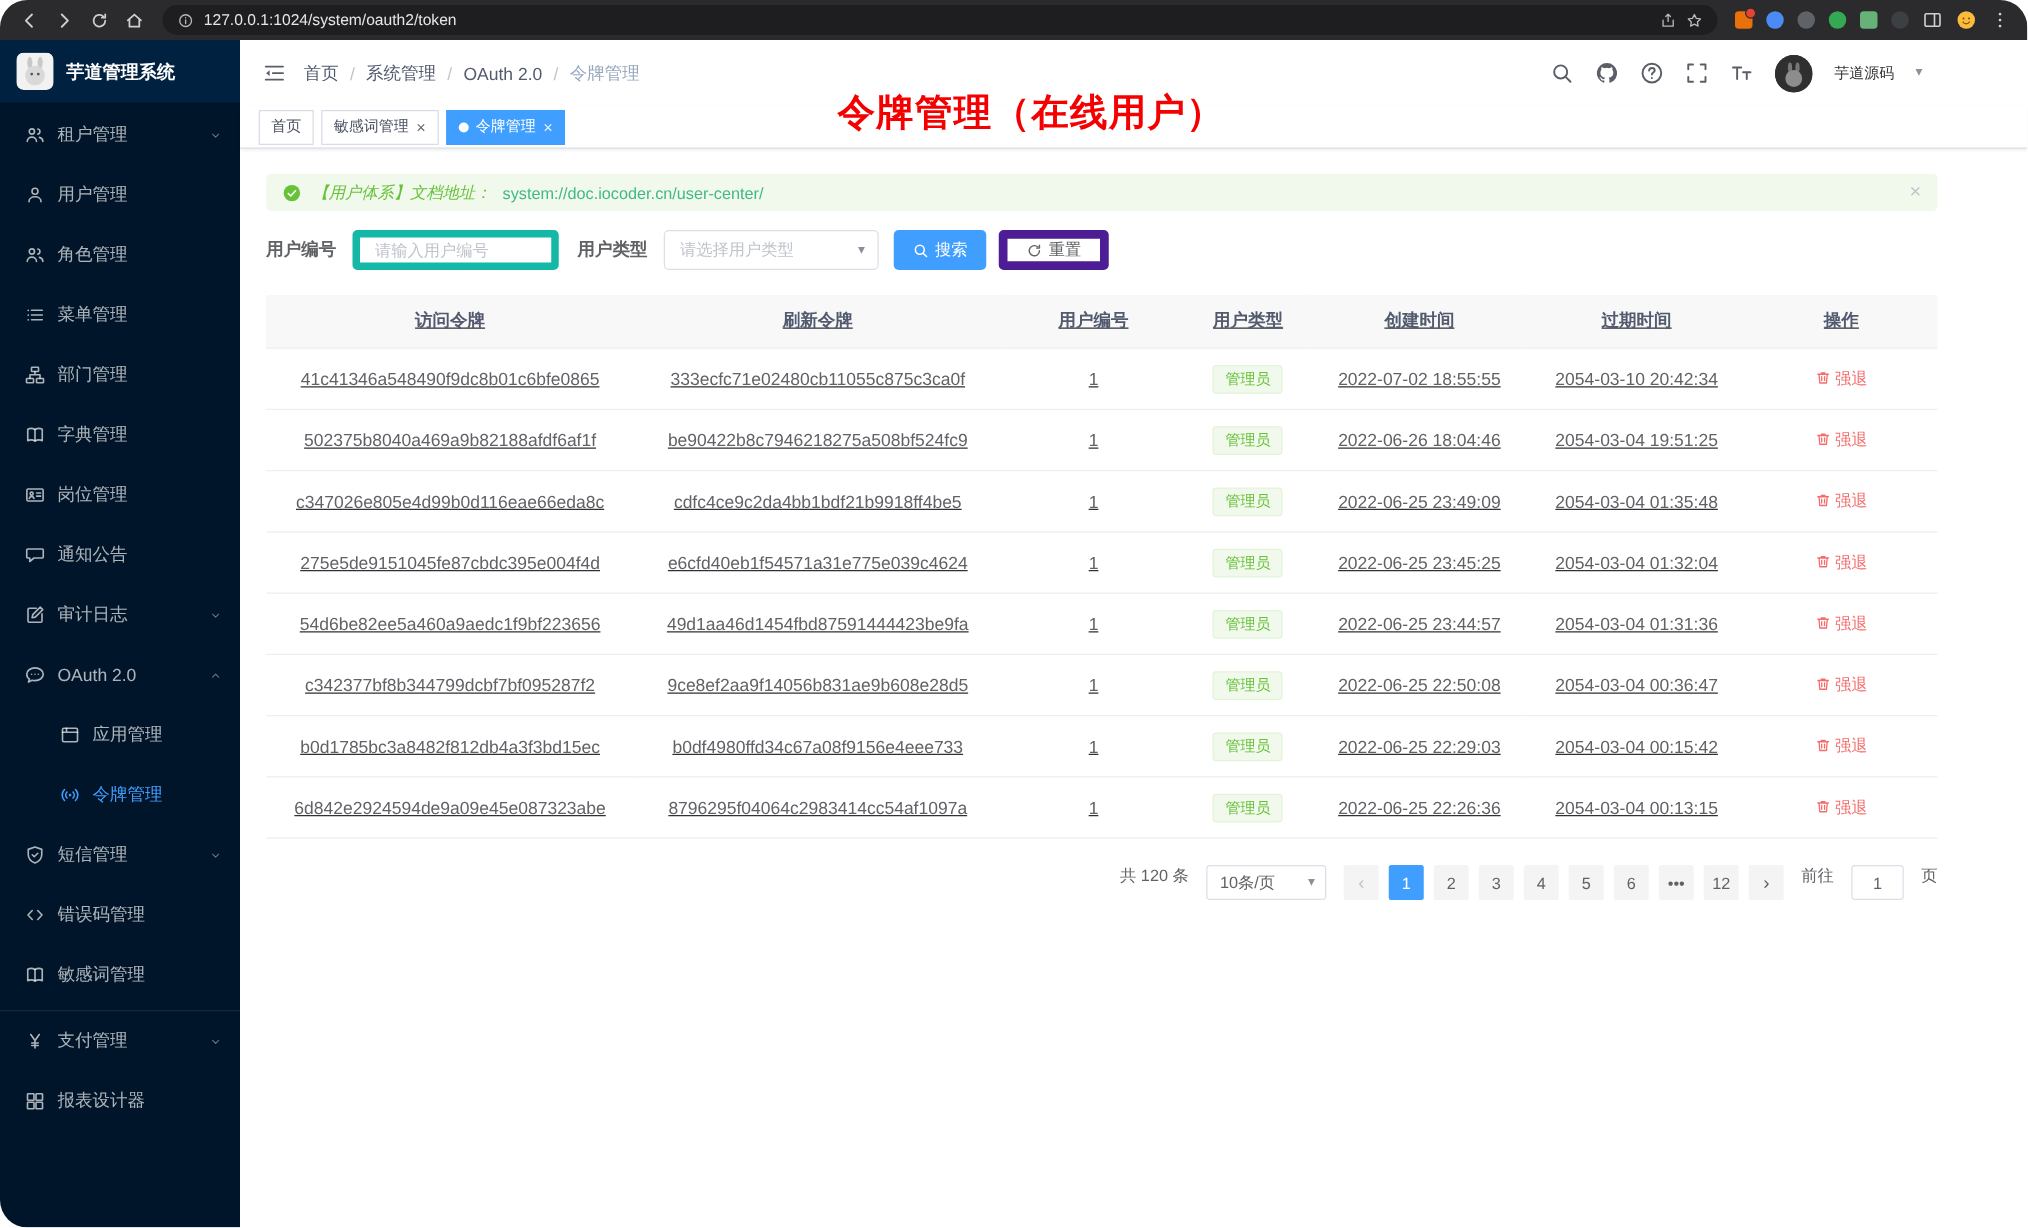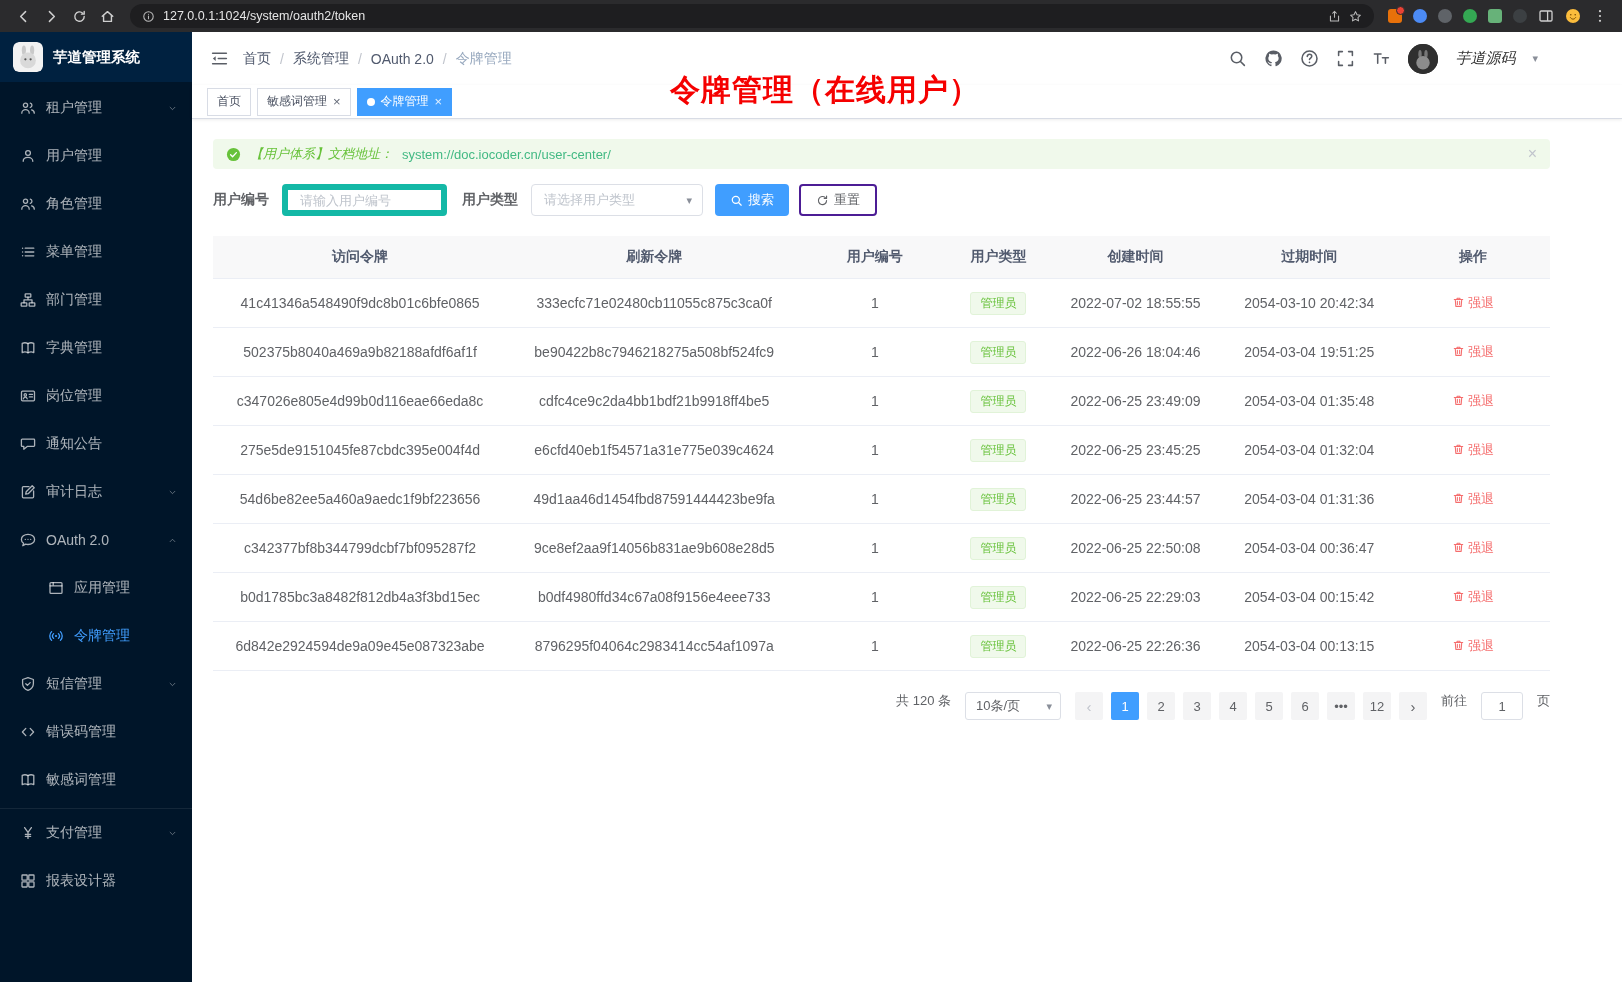--- a/index.html
+++ b/index.html
@@ -1,17 +1,17 @@
 <!DOCTYPE html>
 <html><head>
 <meta charset="utf-8">
 <style>
   html,body{margin:0;padding:0;background:#fff;}
   .page{width:1622px;height:982px;position:relative;overflow:hidden;background:#fff;
-        font-family:"Liberation Sans","DejaVu Sans",sans-serif;font-size:14px;color:#303133;}
+        font-family:"Liberation Sans","DejaVu Sans",sans-serif;font-size:14px;color:#303133;border-radius:22px;}
   [data-interactable="true"]{cursor:pointer;}
 
   
   .browser-bar{height:32px;background:#2b2b2d;display:flex;align-items:center;padding:0 10px;gap:2px;}
   .bnav{width:26px;height:26px;border-radius:50%;display:flex;align-items:center;justify-content:center;color:#cfcfcf;flex-shrink:0;}
   .bnav svg{width:15px;height:15px;}
   .addr{flex:1;height:24px;margin:0 8px;background:#1e1e20;border-radius:12px;display:flex;align-items:center;padding:0 12px;gap:8px;min-width:0;}
   .addr svg{width:13px;height:13px;color:#b9b9b9;flex-shrink:0;}
   .addr .url{color:#e6e6e6;font-size:12.5px;flex:1;white-space:nowrap;overflow:hidden;}
   .bright{display:flex;align-items:center;gap:11px;padding:0 4px;color:#cfcfcf;}
@@ -48,21 +48,21 @@
   .header{height:53px;display:flex;align-items:center;padding:0 84px 0 18px;background:#fff;flex-shrink:0;}
   .hic{width:19px;height:19px;color:#5a5e66;flex-shrink:0;}
   .fold{margin-right:14px;}
   .breadcrumb{display:flex;align-items:center;gap:9px;font-size:14px;}
   .bc-item{color:#515a6e;}
   .bc-item.current{color:#97a8be;}
   .bc-sep{color:#c0c4cc;}
   .header-right{margin-left:auto;display:flex;align-items:center;gap:17px;}
   .avatar{width:30px;height:30px;border-radius:50%;background:#2f2f2f;display:inline-flex;align-items:center;justify-content:center;overflow:hidden;flex-shrink:0;}
   .avatar svg{width:30px;height:30px;}
-  .uname{font-size:15px;color:#333;font-style:italic;}
+  .uname{font-size:12px;color:#333;}
   .caret{color:#8a8f99;font-size:11px;line-height:1;}
 
   
   .tabbar{height:33px;display:flex;align-items:center;padding:0 15px;gap:6px;border-bottom:1px solid #d8dce5;
           box-shadow:0 1px 3px 0 rgba(0,0,0,.08);background:#fff;flex-shrink:0;}
   .tab{height:26px;display:inline-flex;align-items:center;gap:6px;padding:0 9px;border:1px solid #d8dce5;background:#fff;color:#495060;font-size:12px;}
   .tab.active{background:#409eff;border-color:#409eff;color:#fff;}
   .tdot{width:8px;height:8px;border-radius:50%;background:#fff;display:inline-block;}
   .tclose{font-size:13px;line-height:1;opacity:.85;}
 
@@ -78,24 +78,24 @@
   .filters{display:flex;align-items:center;margin-top:15px;}
   .flabel{font-weight:700;color:#606266;font-size:14px;margin-right:13px;white-space:nowrap;}
   .finput{width:165px;height:32px;border:6px solid #14b8a6;border-radius:4px;padding:0 12px;font-size:13px;color:#606266;outline:none;box-sizing:border-box;font-family:inherit;}
   .finput::placeholder{color:#bfc4cc;}
   .ml{margin-left:15px;}
   .fselect{width:172px;height:32px;border:1px solid #dcdfe6;border-radius:4px;display:flex;align-items:center;justify-content:space-between;padding:0 10px 0 12px;box-sizing:border-box;background:#fff;}
   .fplaceholder{color:#bfc4cc;font-size:13px;white-space:nowrap;}
   .btn{height:32px;border-radius:4px;display:inline-flex;align-items:center;gap:5px;font-size:13px;padding:0 15px;border:none;font-family:inherit;}
   .btn svg{width:13px;height:13px;}
   .btn-primary{background:#409eff;color:#fff;margin-left:12px;}
-  .btn-plain{background:#fff;color:#606266;border:2px solid #4c1d95;margin-left:10px;}
-
-  
-  .table-wrap{margin-top:20px;}
+  .btn-plain{background:#fff;color:#606266;border:7px solid #4c1d95;margin-left:10px;}
+
+  
+  .table-wrap{margin-top:20px;text-decoration:underline;}
   table{width:100%;border-collapse:collapse;table-layout:fixed;}
   thead th{height:42px;background:#f8f8f9;color:#515a6e;font-weight:700;font-size:14px;border-bottom:1px solid #ebeef5;text-align:center;padding:0 4px;}
   tbody td{height:48px;color:#606266;font-size:14px;border-bottom:1px solid #ebeef5;text-align:center;padding:0 4px;white-space:nowrap;overflow:hidden;text-overflow:ellipsis;}
   .tag-success{display:inline-block;padding:2px 9px;font-size:12px;color:#67c23a;background:#f0f9eb;border:1px solid #e1f3d8;border-radius:3px;line-height:17px;}
   .action-link{color:#f56c6c;font-size:13px;display:inline-flex;align-items:center;gap:3px;}
   .action-link svg{width:13px;height:13px;}
 
   
   .pagination{display:flex;align-items:flex-start;justify-content:flex-end;margin-top:21px;gap:14px;font-size:13px;color:#606266;}
   .size-select{width:96px;height:28px;border:1px solid #dcdfe6;border-radius:3px;display:flex;align-items:center;justify-content:space-between;padding:0 8px 0 10px;box-sizing:border-box;color:#606266;}

